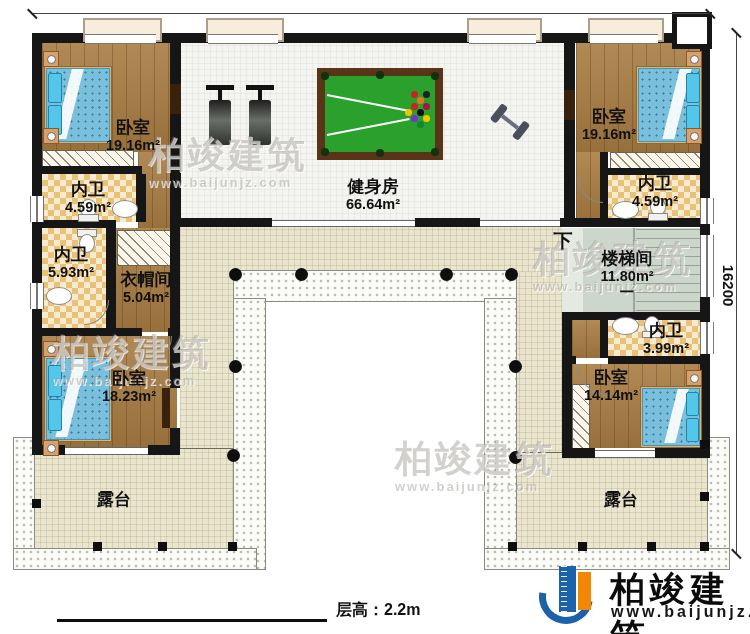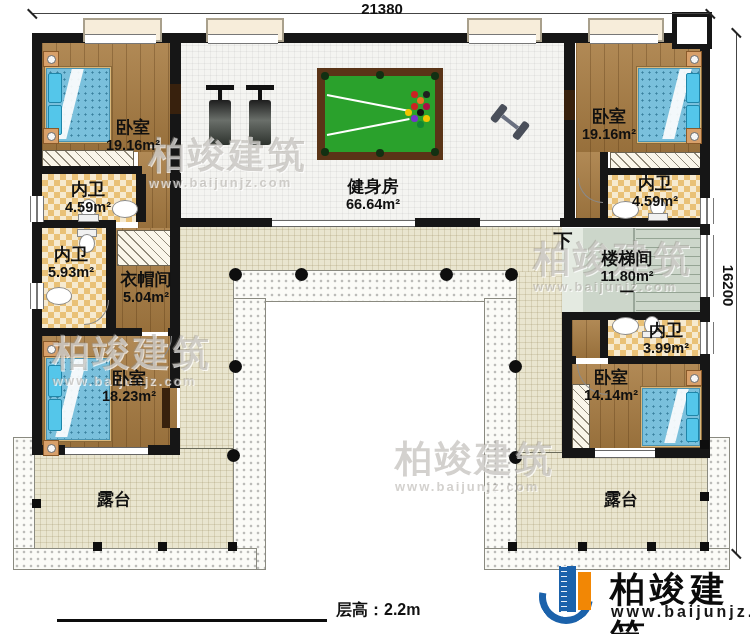--- a/index.html
+++ b/index.html
@@ -364,21 +364,20 @@
     <span class="rname">卧室</span>
       <span class="rarea">14.14m²</span>
   </div>
   <div class="rlabel" style="left:621px;top:490px;">
     <span class="rname">露台</span>
   </div>
 
   <div class="dimline" style="left:32px;top:13px;width:680px;height:1px;"></div>
   <div class="tick" style="left:26px;top:13px;"></div>
   <div class="tick" style="left:704px;top:13px;"></div>
-  <div class="dimtext" style="left:322px;top:0;width:120px;">21380</div>
   <div class="dimline" style="left:736px;top:33px;width:1px;height:522px;"></div>
   <div class="tick" style="left:730px;top:32px;"></div>
   <div class="tick" style="left:730px;top:553px;"></div>
   <div class="dimtext" style="left:698px;top:277px;width:60px;transform:rotate(90deg);">16200</div>
 
   <div class="abs" style="left:57px;top:619px;width:270px;height:3px;background:#0d0d0d;"></div>
   <div class="tb-line" style="left:336px;top:600px;">层高：2.2m</div>
 
   <div class="abs" style="left:537px;top:562px;width:64px;height:62px;">
     <div class="swoosh" style="left:2px;top:8px;width:40px;height:40px;transform:rotate(-35deg);"></div>

